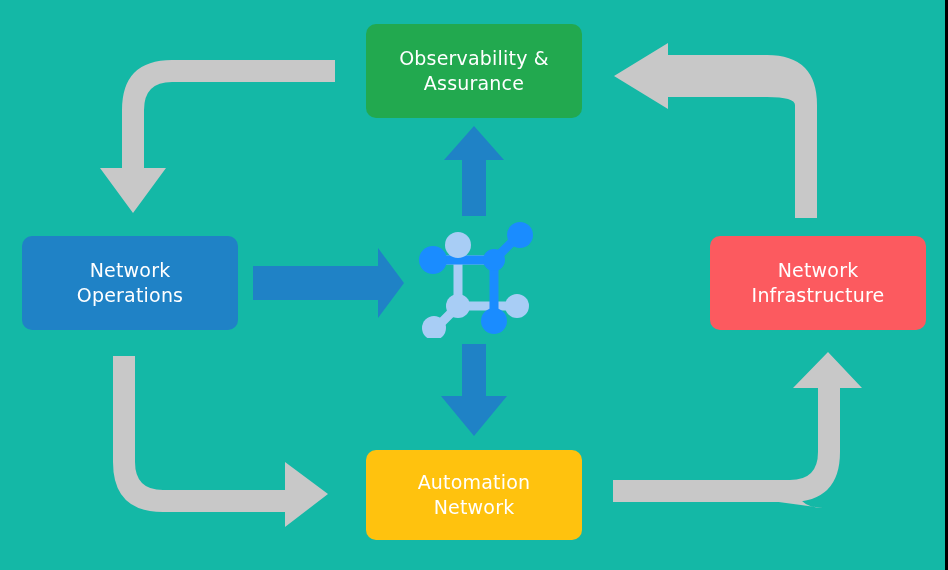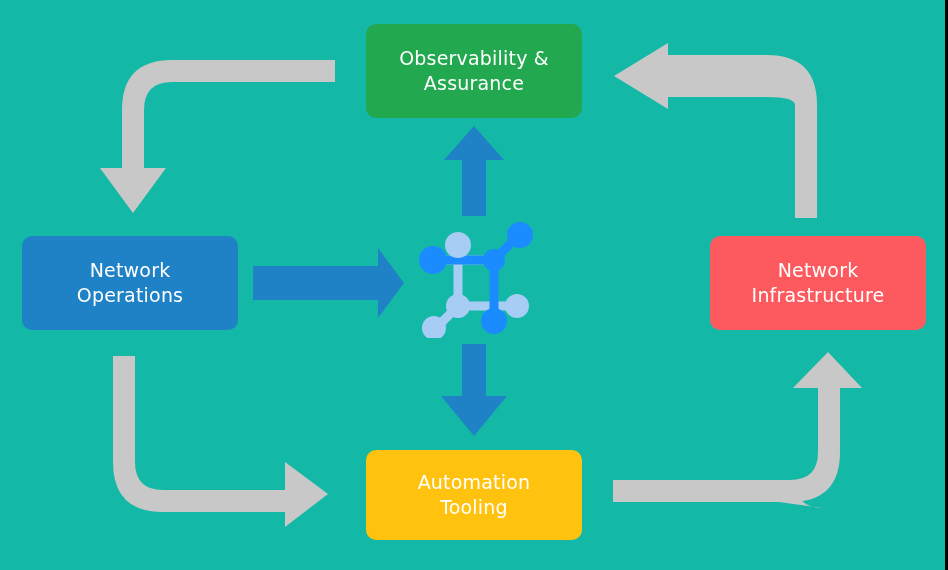--- a/index.html
+++ b/index.html
@@ -164,15 +164,15 @@
   <div class="box" id="box-observability">Observability &amp;
 Assurance</div>
 
   <div class="box" id="box-netops">Network
 Operations</div>
 
   <div class="box" id="box-netinfra">Network
 Infrastructure</div>
 
   <div class="box" id="box-automation">Automation
-Tooling</div>
+Network</div>
 
 </div>
 
 </body></html>

